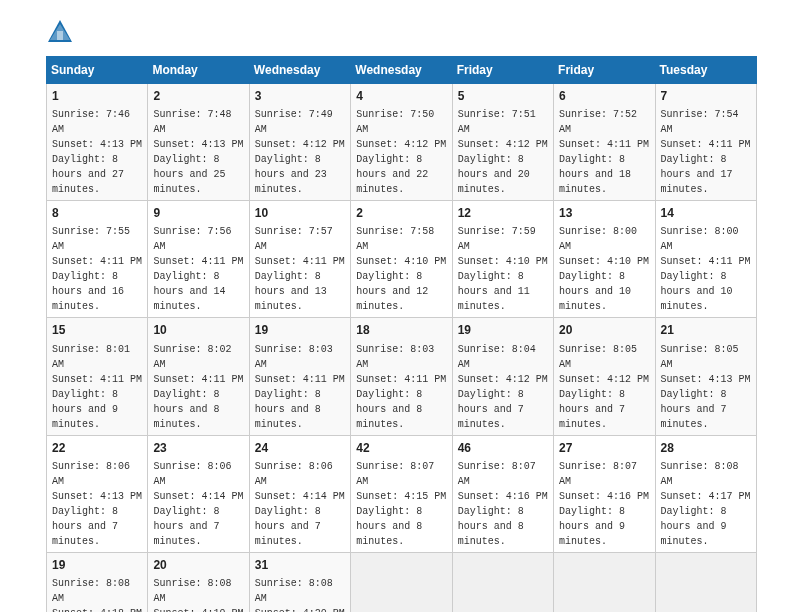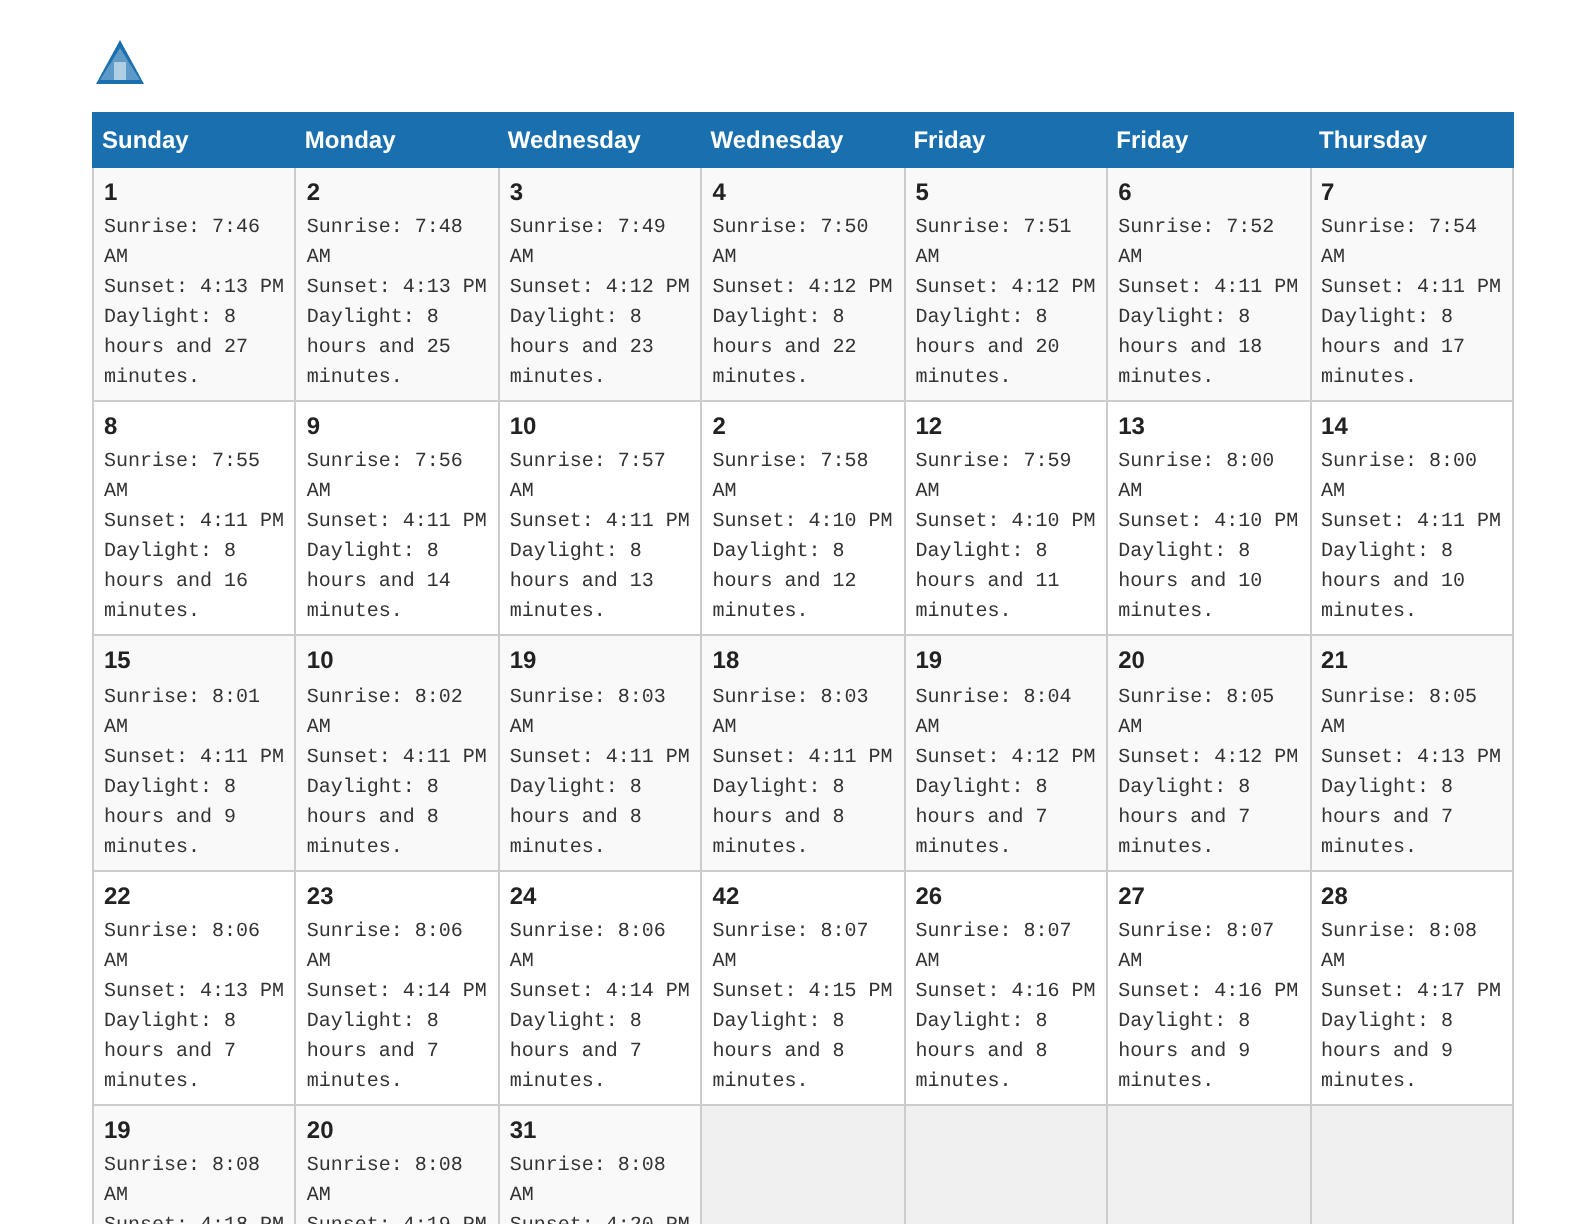--- a/index.html
+++ b/index.html
@@ -133,21 +133,21 @@
 
   <table class="calendar">
     <thead>
       <tr>
       <th>Sunday</th>
           <th>Monday</th>
           <th>Wednesday</th>
           <th>Wednesday</th>
           <th>Friday</th>
           <th>Friday</th>
-          <th>Thursday</th>
+          <th>Tuesday</th>
         </tr>
     </thead>
     <tbody id="calendar-body">
     <tr>
           <td>
         <span class="day-num">1</span>
         <span class="day-info">Sunrise: 7:46 AM<br>Sunset: 4:13 PM<br>Daylight: 8 hours and 27 minutes.</span>
       </td>
           <td>
         <span class="day-num">2</span>
@@ -245,21 +245,21 @@
       </td>
           <td>
         <span class="day-num">24</span>
         <span class="day-info">Sunrise: 8:06 AM<br>Sunset: 4:14 PM<br>Daylight: 8 hours and 7 minutes.</span>
       </td>
           <td>
         <span class="day-num">42</span>
         <span class="day-info">Sunrise: 8:07 AM<br>Sunset: 4:15 PM<br>Daylight: 8 hours and 8 minutes.</span>
       </td>
           <td>
-        <span class="day-num">26</span>
+        <span class="day-num">46</span>
         <span class="day-info">Sunrise: 8:07 AM<br>Sunset: 4:16 PM<br>Daylight: 8 hours and 8 minutes.</span>
       </td>
           <td>
         <span class="day-num">27</span>
         <span class="day-info">Sunrise: 8:07 AM<br>Sunset: 4:16 PM<br>Daylight: 8 hours and 9 minutes.</span>
       </td>
           <td>
         <span class="day-num">28</span>
         <span class="day-info">Sunrise: 8:08 AM<br>Sunset: 4:17 PM<br>Daylight: 8 hours and 9 minutes.</span>
       </td>

